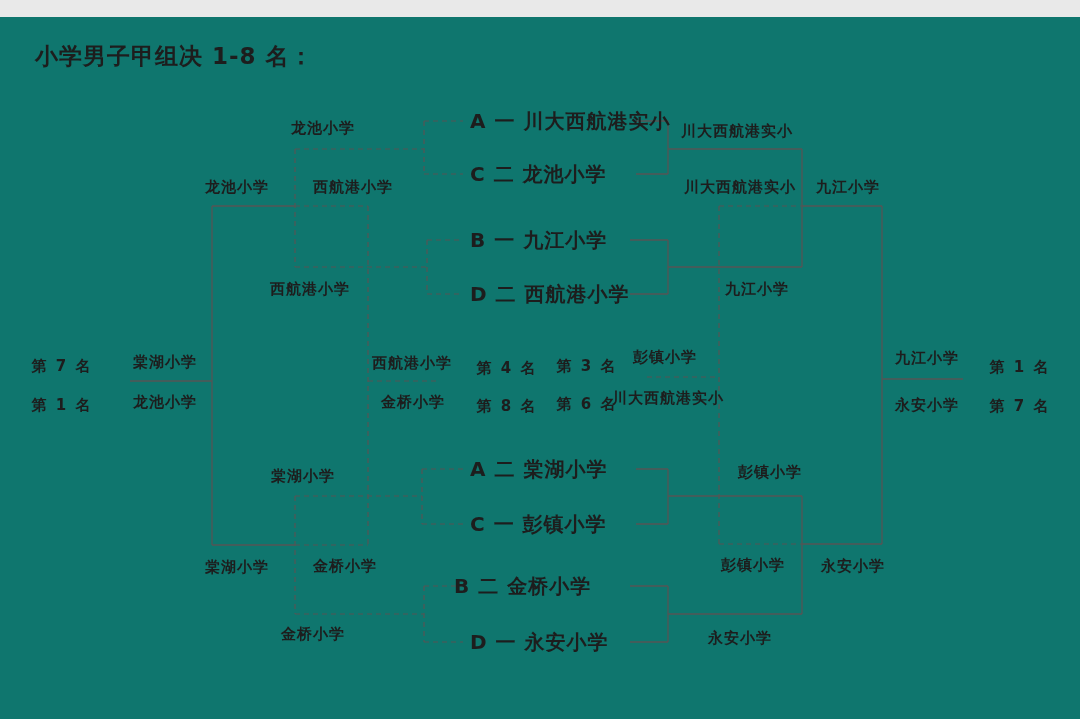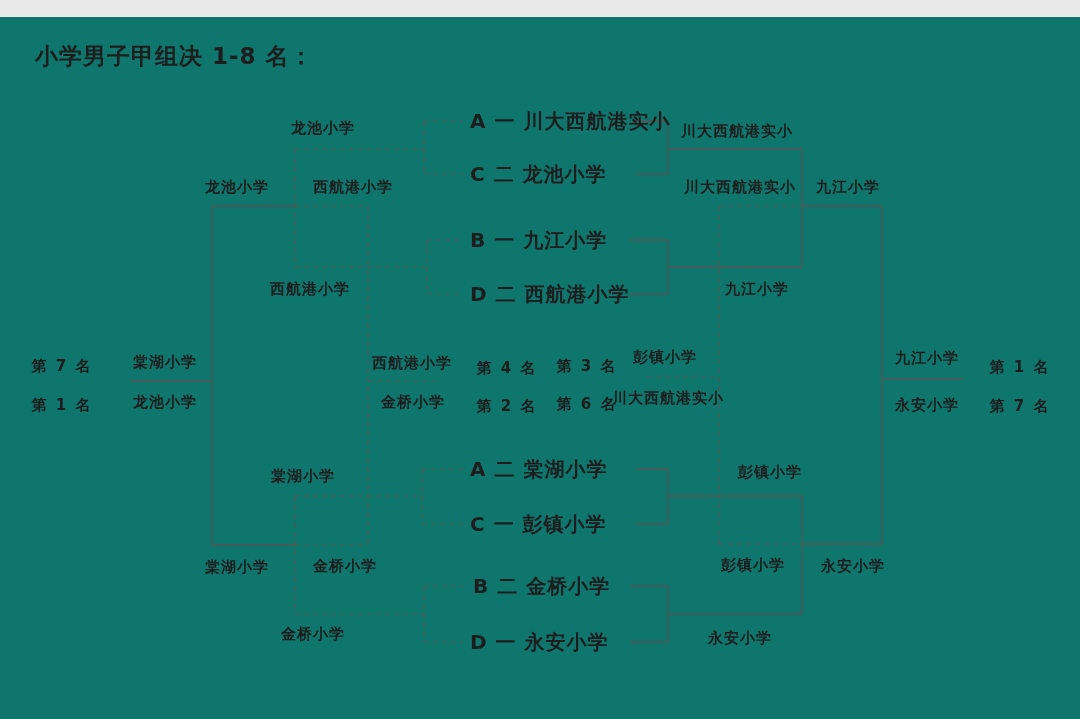--- a/index.html
+++ b/index.html
@@ -75,21 +75,21 @@
     <span class="team">西航港小学</span>
   </div>
   <div class="seed" style="left:470px;top:452px">
     <span class="code">A 二</span>
     <span class="team">棠湖小学</span>
   </div>
   <div class="seed" style="left:470px;top:507px">
     <span class="code">C 一</span>
     <span class="team">彭镇小学</span>
   </div>
-  <div class="seed" style="left:473px;top:569px">
+  <div class="seed" style="left:454px;top:569px">
     <span class="code">B 二</span>
     <span class="team">金桥小学</span>
   </div>
   <div class="seed" style="left:470px;top:625px">
     <span class="code">D 一</span>
     <span class="team">永安小学</span>
   </div>
 
   <div class="lbl" style="left:737px;top:114px">川大西航港实小</div>
   <div class="lbl" style="left:757px;top:272px">九江小学</div>
@@ -120,15 +120,15 @@
   <div class="lbl rank" style="left:587px;top:387px">第 6 名</div>
 
   <div class="lbl" style="left:165px;top:345px">棠湖小学</div>
   <div class="lbl" style="left:165px;top:385px">龙池小学</div>
   <div class="lbl rank" style="left:62px;top:349px">第 7 名</div>
   <div class="lbl rank" style="left:62px;top:388px">第 1 名</div>
 
   <div class="lbl" style="left:412px;top:346px">西航港小学</div>
   <div class="lbl" style="left:413px;top:385px">金桥小学</div>
   <div class="lbl rank" style="left:507px;top:351px">第 4 名</div>
-  <div class="lbl rank" style="left:507px;top:389px">第 2 名</div>
+  <div class="lbl rank" style="left:507px;top:389px">第 8 名</div>
 
 </div>
 
 </body></html>

